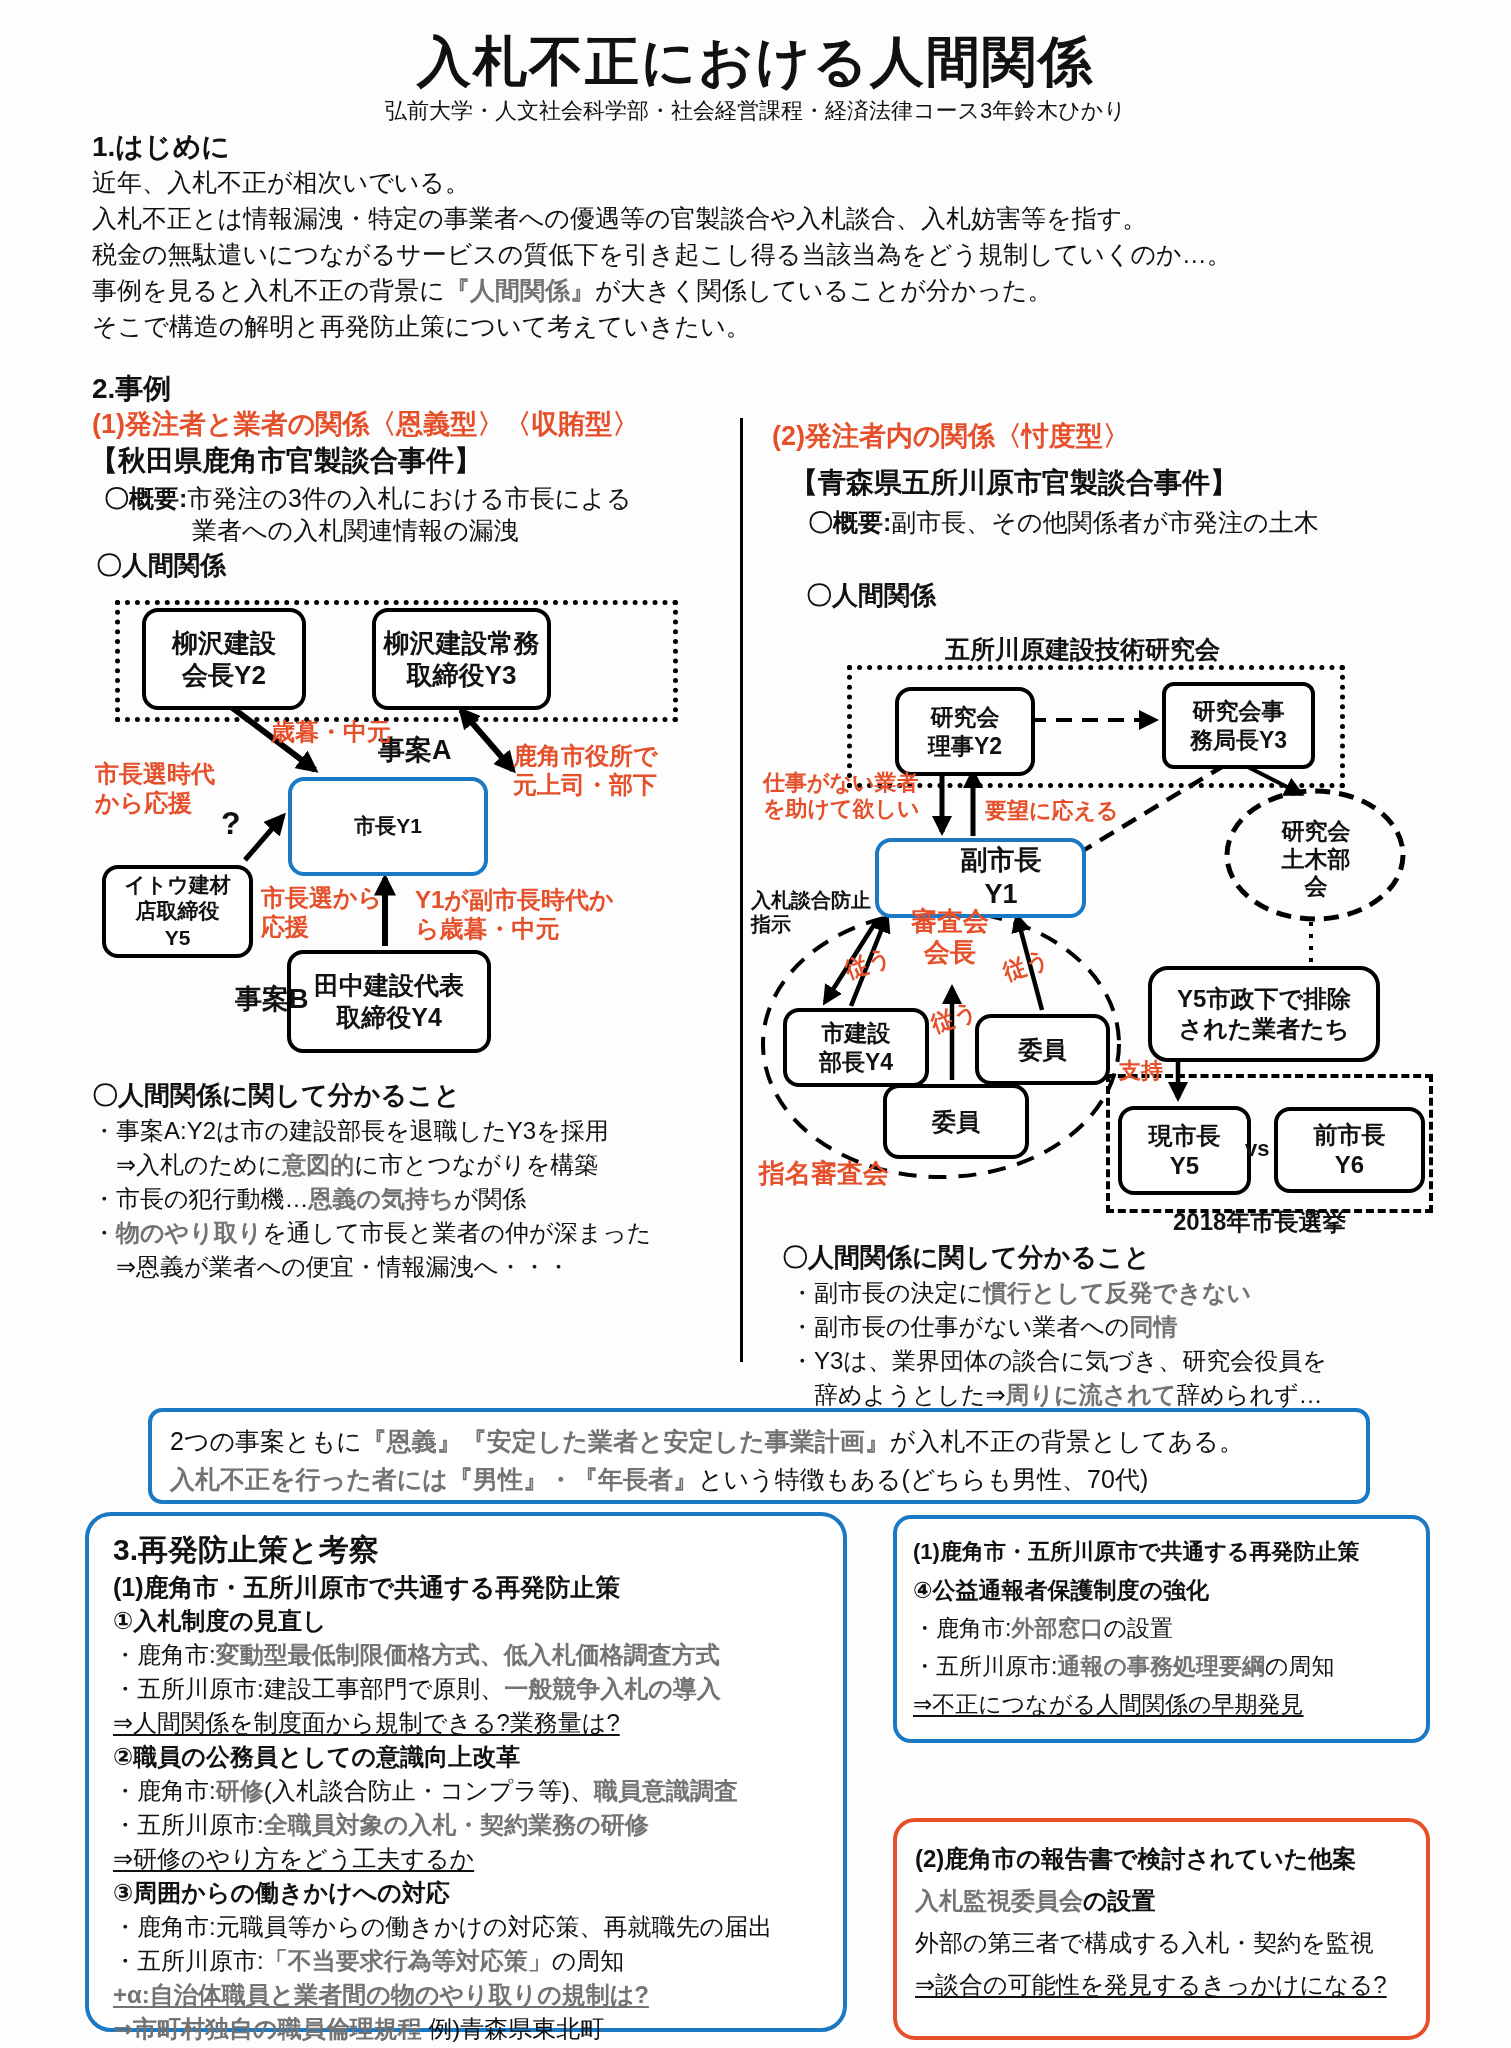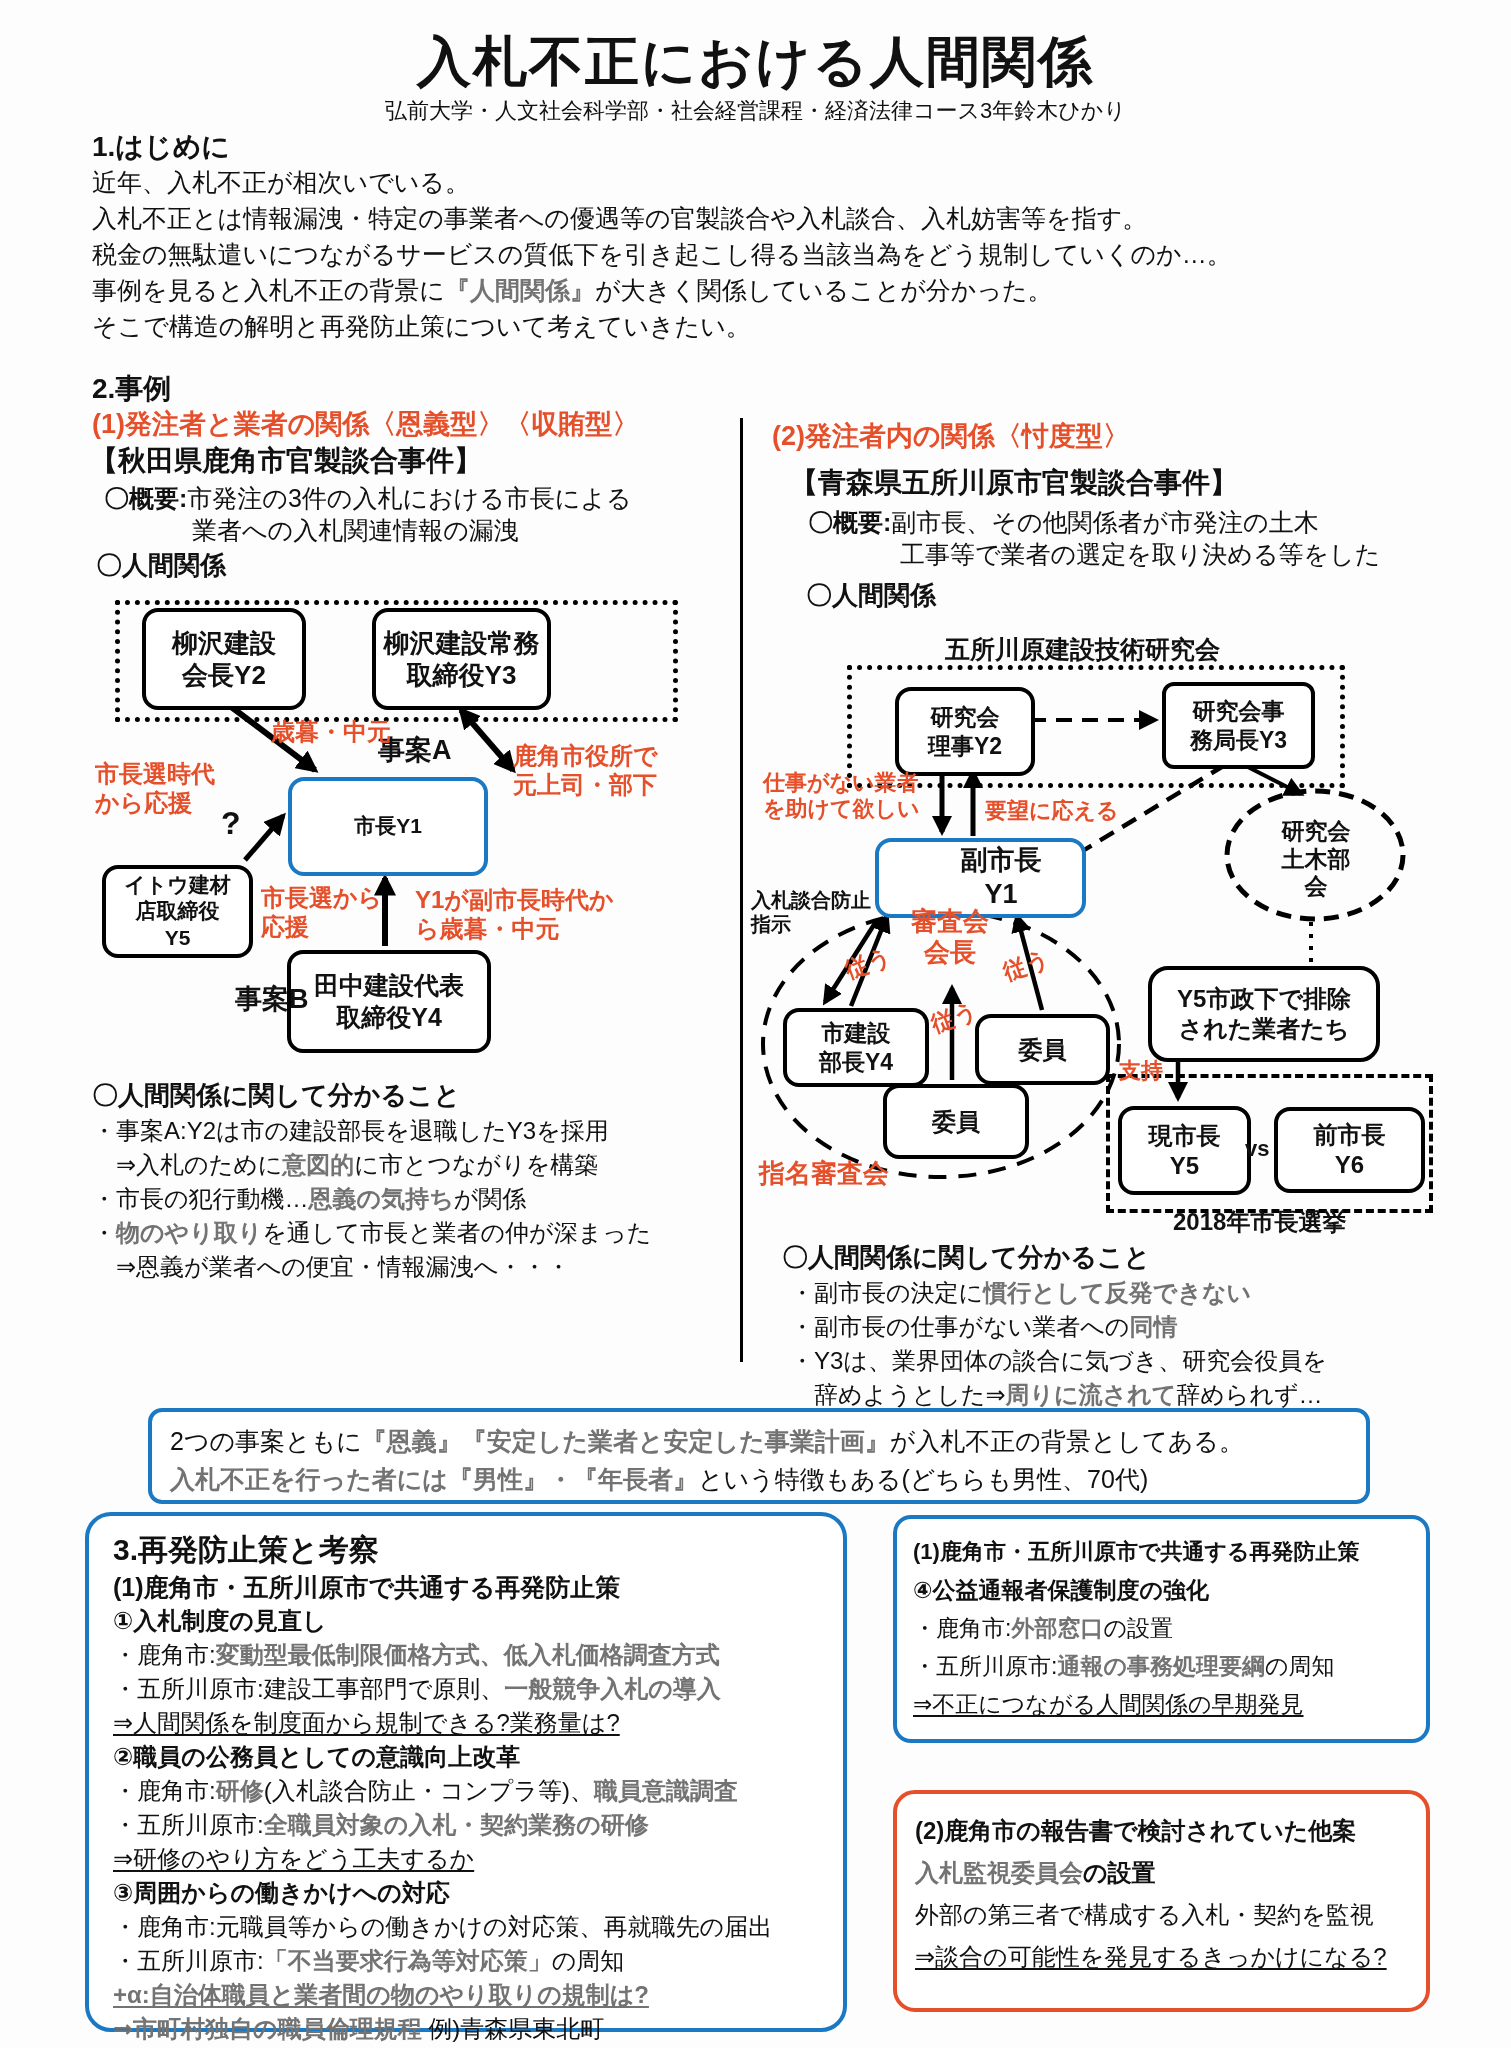--- a/index.html
+++ b/index.html
@@ -21,21 +21,21 @@
         display:flex;align-items:center;justify-content:center;text-align:center;
         white-space:pre-line;font-weight:bold;line-height:1.25;z-index:3;}
   .bluebox{border-color:#1b79c4;}
   .dotrect{position:absolute;border:5px dotted #000;z-index:1;}
   .dashrect{position:absolute;border:4px dashed #000;z-index:1;}
   .ovl{position:absolute;left:0;top:0;z-index:2;}
   .dlabel{position:absolute;font-weight:bold;white-space:pre-line;z-index:4;line-height:1.2;}
   .red{color:#e5502b;}
   .divider{position:absolute;width:3px;background:#000;}
   .roundpanel{position:absolute;border:4px solid #1b79c4;border-radius:26px;background:#fff;}
-  .orangepanel{position:absolute;border:4px solid #e5502b;border-radius:22px;background:#fff;}
+  .orangepanel{position:absolute;border:4px solid #e5502b;border-radius:22px;background:#fff;margin-top:28px;}
   .panelline{font-size:24px;line-height:34px;white-space:nowrap;}
 </style>
 </head>
 <body>
 
 <div class="page">
 
   <div class="abs title">入札不正における人間関係</div>
   <div class="abs subtitle">弘前大学・人文社会科学部・社会経営課程・経済法律コース3年鈴木ひかり</div>
 
@@ -95,21 +95,20 @@
   <div class="abs findhead" style="left:92px;top:1078px;">〇人間関係に関して分かること</div>
   <div class="abs findline" style="left:92px;top:1114px;"><span>・事案A:Y2は市の建設部長を退職したY3を採用</span></div>
   <div class="abs findline" style="left:92px;top:1148px;"><span>　⇒入札のために</span><span class="sg-red sg-b">意図的</span><span>に市とつながりを構築</span></div>
   <div class="abs findline" style="left:92px;top:1182px;"><span>・市長の犯行動機…</span><span class="sg-red sg-b">恩義の気持ち</span><span>が関係</span></div>
   <div class="abs findline" style="left:92px;top:1216px;"><span>・</span><span class="sg-red sg-b">物のやり取り</span><span>を通して市長と業者の仲が深まった</span></div>
   <div class="abs findline" style="left:92px;top:1250px;"><span>　⇒恩義が業者への便宜・情報漏洩へ・・・</span></div>
 
   <div class="abs redhead" style="left:772px;top:418px;">(2)発注者内の関係〈忖度型〉</div>
   <div class="abs casetitle" style="left:790px;top:464px;">【青森県五所川原市官製談合事件】</div>
   <div class="abs bodyline" style="left:808px;top:504px;"><span class="sg-b">〇概要:</span><span>副市長、その他関係者が市発注の土木</span></div>
-  <div class="abs bodyline" style="left:900px;top:536px;"><span>工事等で業者の選定を取り決める等をした</span></div>
   <div class="abs findhead" style="left:806px;top:578px;">〇人間関係</div>
 
   <div class="abs" style="left:745px;top:620px;width:716px;height:620px;">
     <div class="dlabel" style="left:200px;top:14px;font-size:25px;">五所川原建設技術研究会</div>
     <div class="dotrect" style="left:102px;top:45px;width:488px;height:113px;"></div>
     <div class="dashrect" style="left:361px;top:454px;width:319px;height:131px;"></div>
     <svg class="ovl" width="716" height="620">
       <defs>
         <marker id="ahR" viewBox="0 0 10 10" markerWidth="20" markerHeight="20" refX="8" refY="5" orient="auto-start-reverse" markerUnits="userSpaceOnUse">
             <path d="M0,0L10,5L0,10z" fill="#000"></path>

